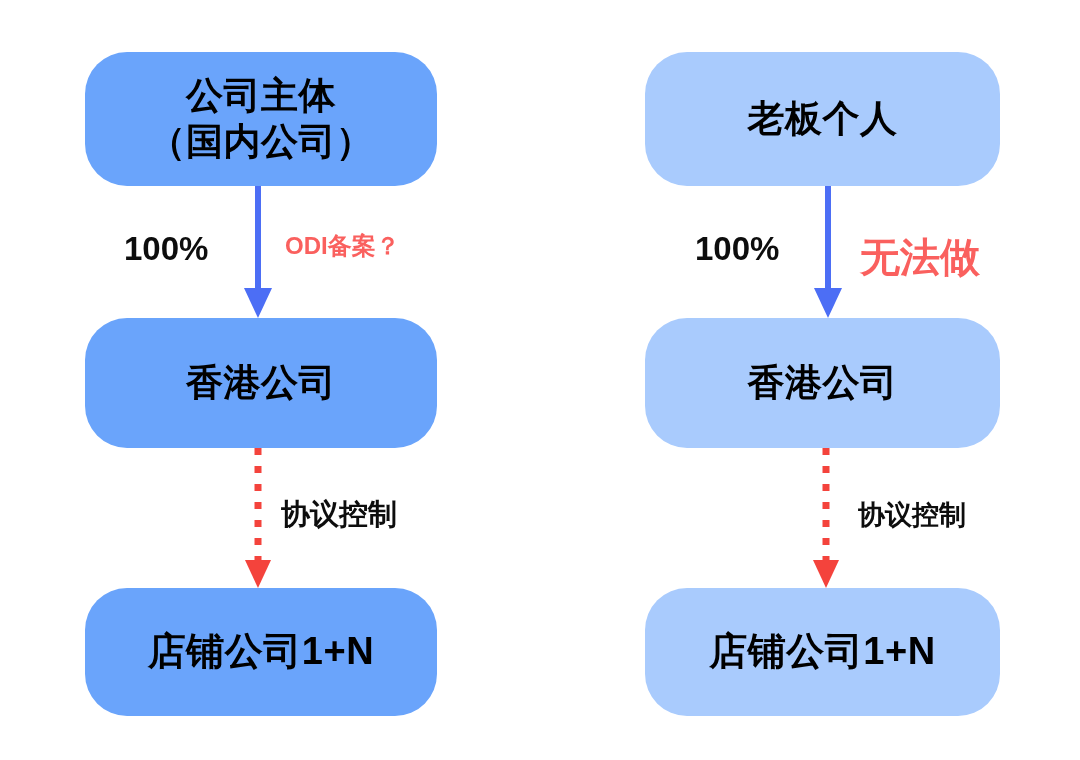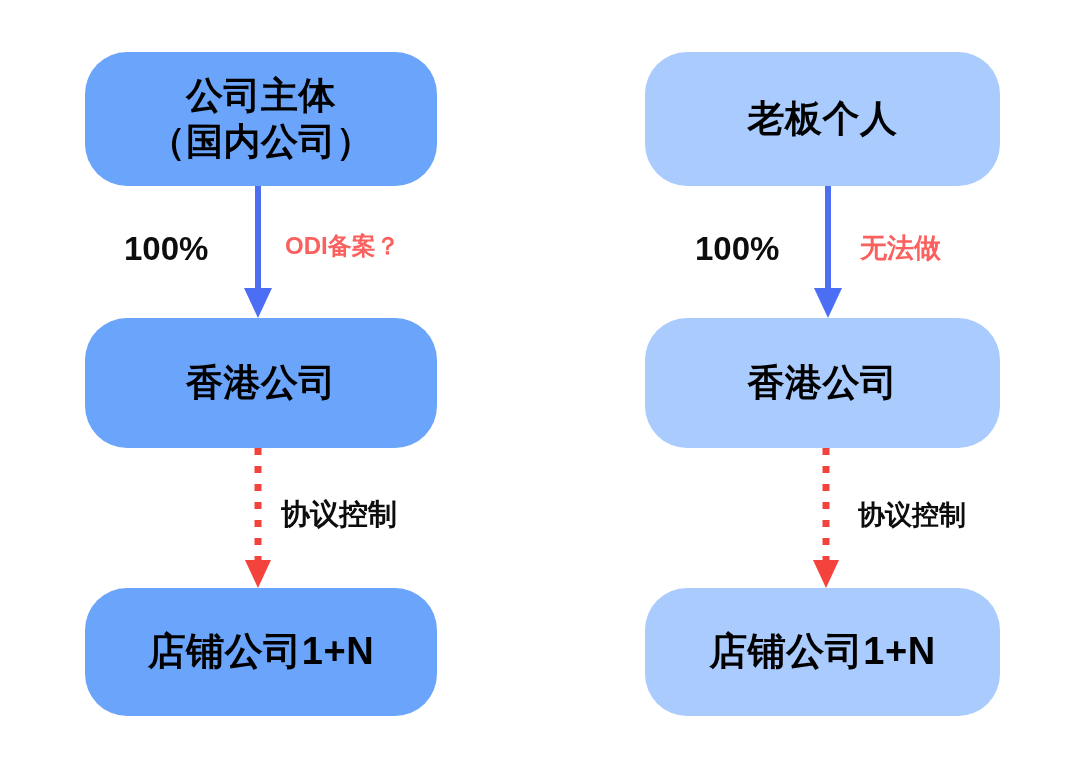--- a/index.html
+++ b/index.html
@@ -83,21 +83,21 @@
     user-select: none;
   }
   .label-dark { color: #0d0d0d; }
   .label-red  { color: #fa605e; }
 
   .left .lbl-pct    { left: 124px; top: 230px; font-size: 33px; }
   .left .lbl-note   { left: 285px; top: 230px; font-size: 24px; }
   .left .lbl-ctrl   { left: 281px; top: 495px; font-size: 29px; }
 
   .right .lbl-pct   { left: 155px; top: 230px; font-size: 33px; }
-  .right .lbl-note  { left: 320px; top: 230px; font-size: 27px; }
+  .right .lbl-note  { left: 320px; top: 230px; font-size: 40px; }
   .right .lbl-ctrl  { left: 318px; top: 497px; font-size: 27px; }
 </style>
 </head>
 <body>
 
 <div class="canvas">
 
   <div class="column left">
 
     <div class="node fill-strong node-top">

